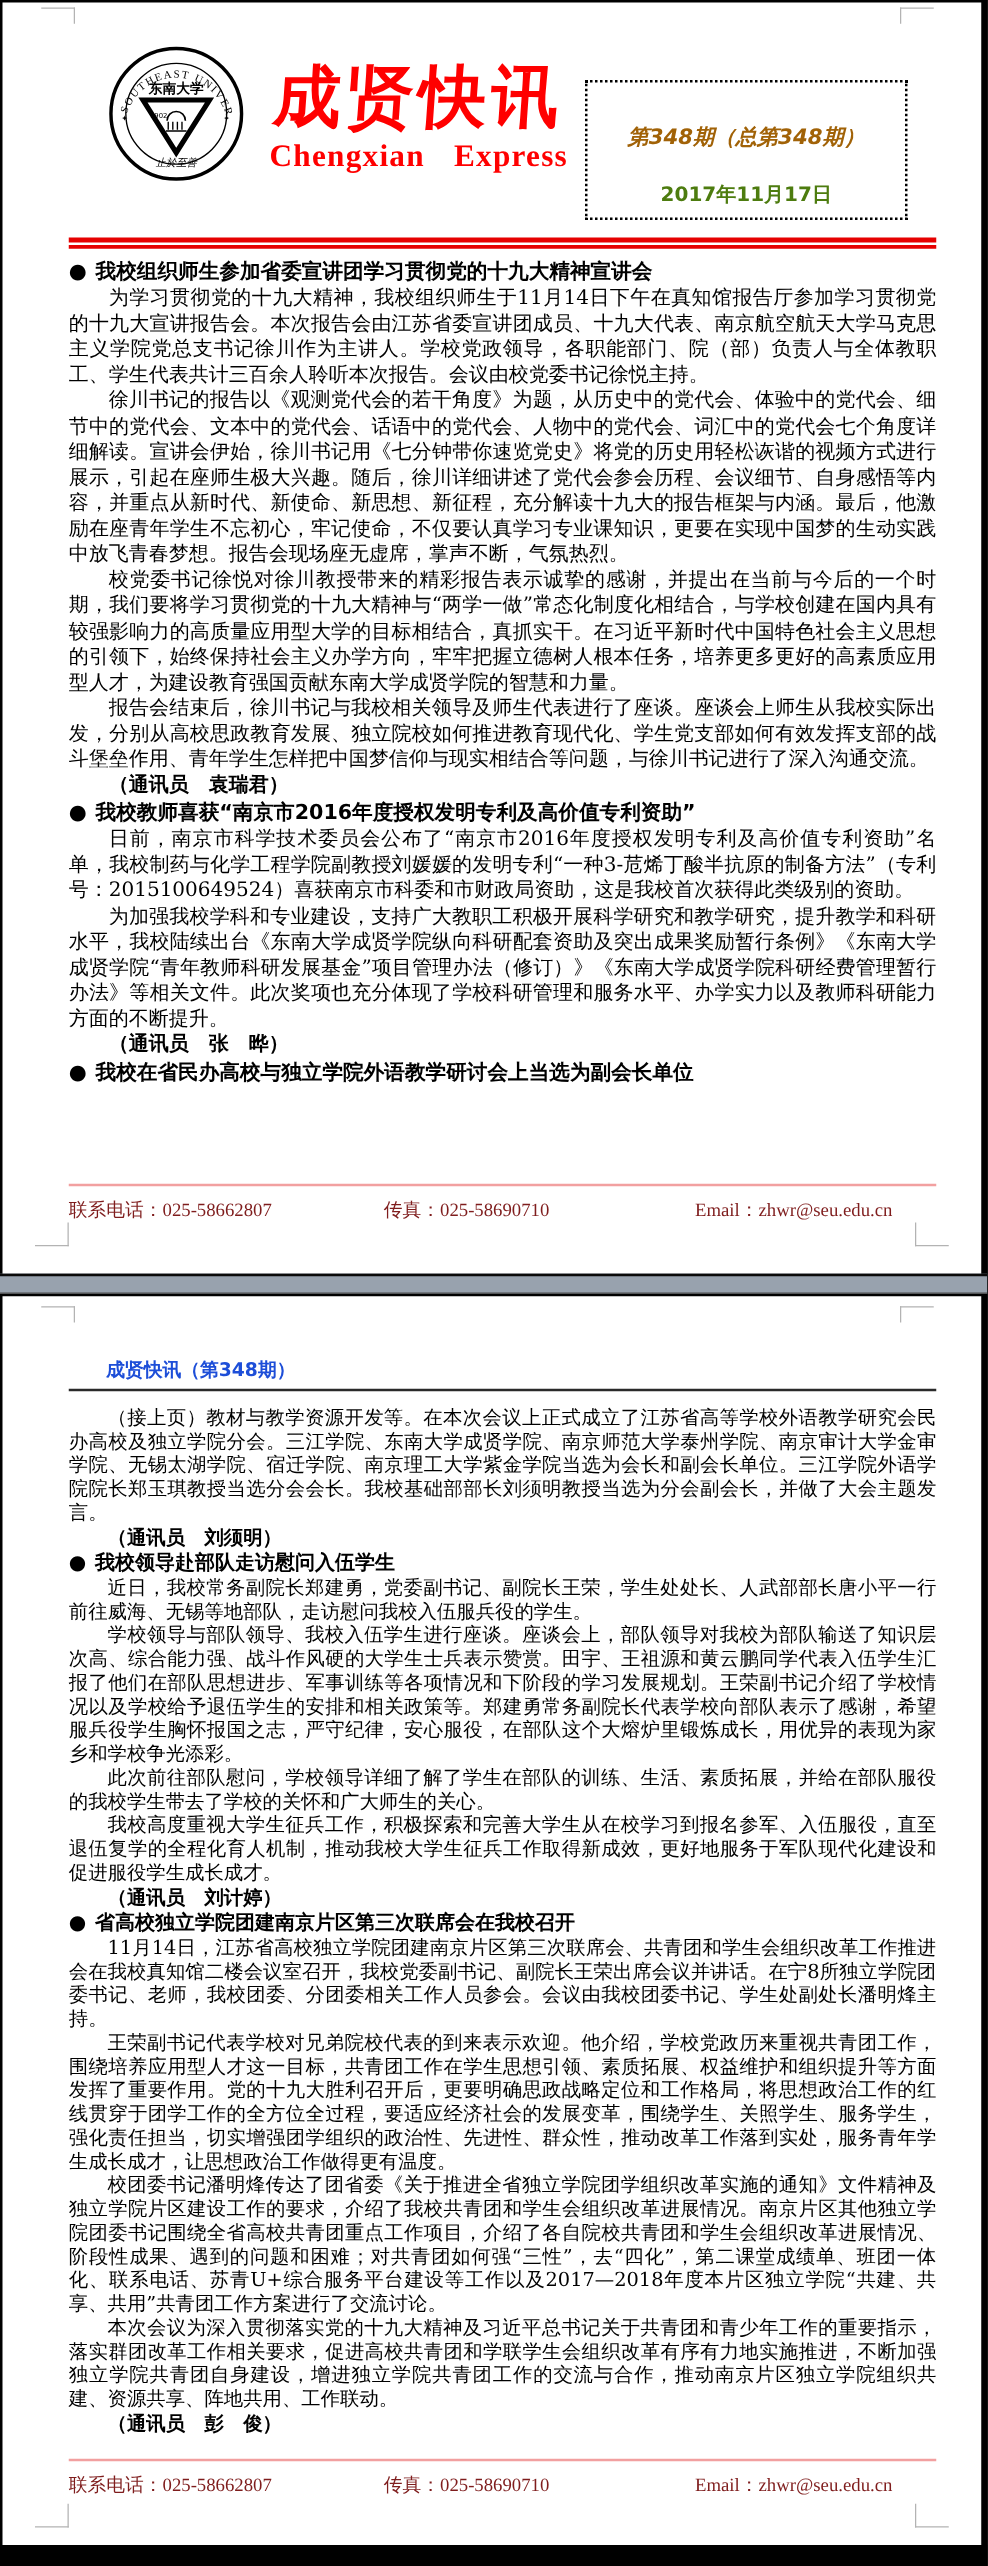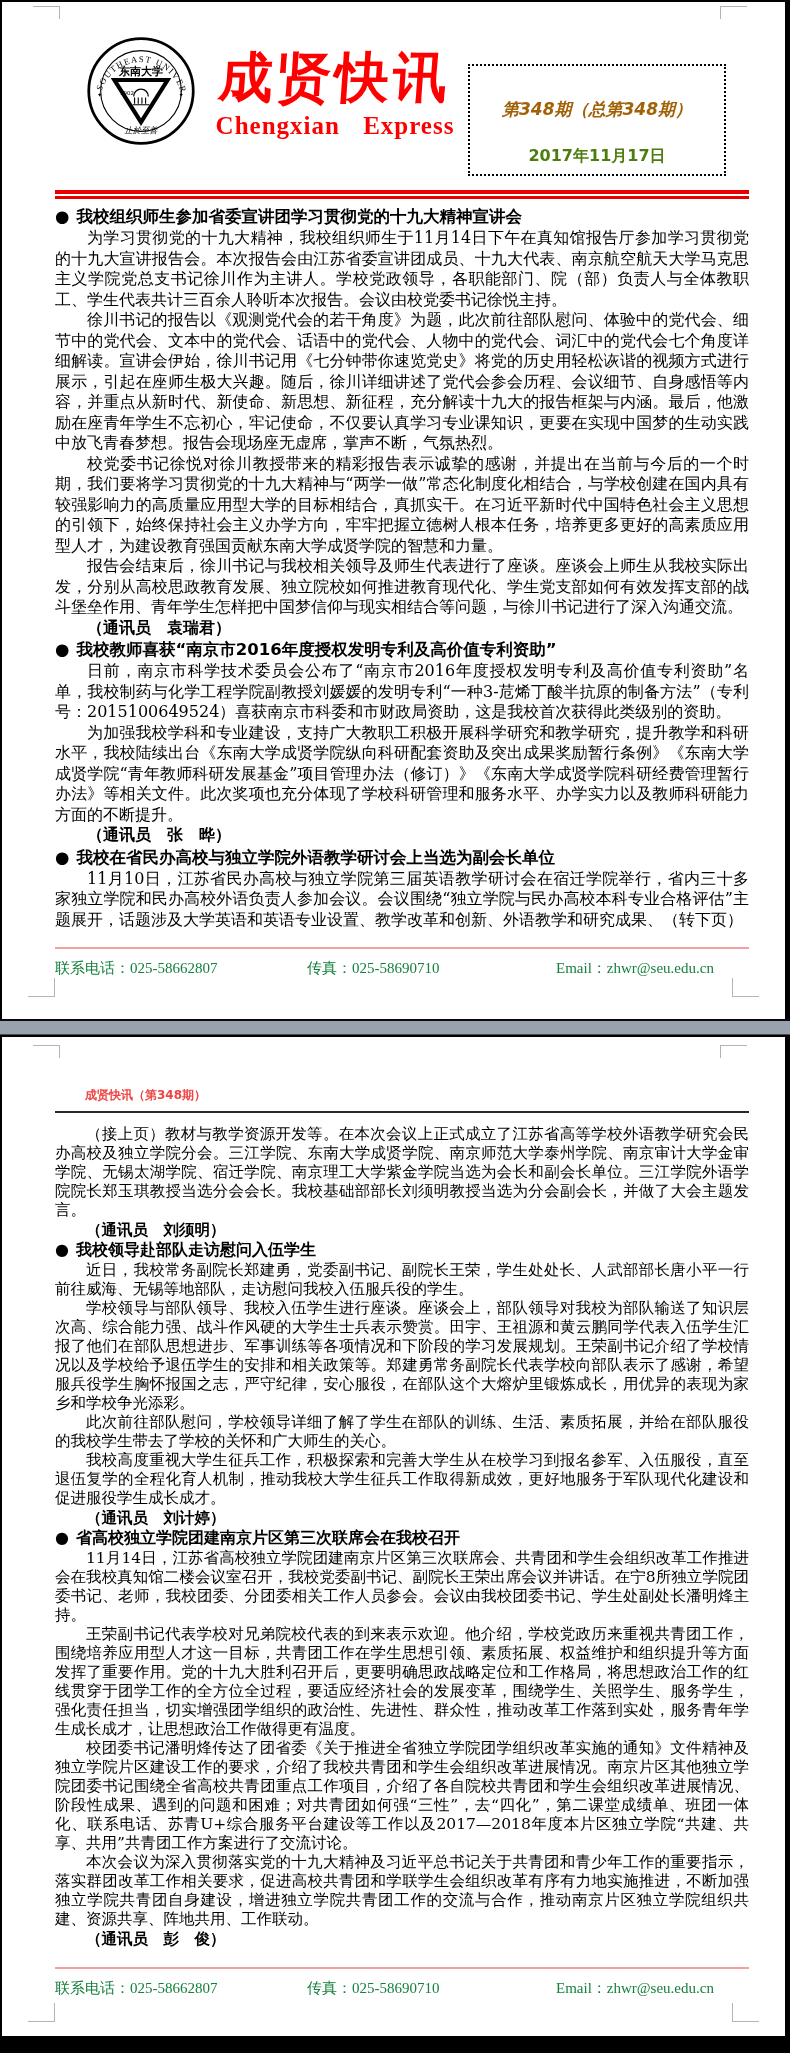--- a/index.html
+++ b/index.html
@@ -46,30 +46,30 @@
   #c1 h3{margin:0;font-size:16.5px;line-height:23px;font-weight:bold;font-family:"DejaVu Sans",sans-serif;}
   #c2{top:88px;}
   #c2 p{margin:0;font-size:15.5px;line-height:19px;text-align:justify;text-indent:2em;
         font-family:"DejaVu Serif",serif;}
   #c2 h3{margin:0;font-size:16px;line-height:22px;font-weight:bold;font-family:"DejaVu Sans",sans-serif;}
   .bullet{margin-right:7px;}
   p.sig{text-align:right;text-indent:0;font-weight:600;padding-right:2px;}
   p.noindent{text-indent:0;}
 
   
-  .p2header{position:absolute;left:83px;top:50px;font-size:12px;font-weight:bold;color:#ef4444;
+  .p2header{position:absolute;left:83px;top:50px;font-size:15px;font-weight:bold;color:#1d4ed8;
             font-family:"DejaVu Sans",sans-serif;}
   .p2rule{position:absolute;left:53px;top:74px;width:694px;border-top:2px solid #2a2a2a;}
 
   
   .pfooter{position:absolute;left:53px;width:694px;}
   #f1{top:945px;}
   #f2{top:930px;}
   .pink-line{border-top:2px solid #f2a0a0;margin-bottom:10px;}
-  .footer-row{display:flex;color:#15803d;font-size:15px;font-family:"Liberation Serif",serif;}
+  .footer-row{display:flex;color:#7f1d1d;font-size:15px;font-family:"Liberation Serif",serif;}
   .footer-row span:nth-child(1){width:252px;}
   .footer-row span:nth-child(2){width:214px;}
   .footer-row span:nth-child(3){flex:1;margin-left:35px;}
 </style>
 </head>
 <body>
 
 <div id="canvas">
 
   <div class="page" id="page1">
@@ -104,32 +104,31 @@
     </div>
 
     <div class="red-rule">
       <div class="bar1"></div>
         <div class="bar2"></div>
     </div>
 
     <div class="content" id="c1">
       <h3><span class="bullet">●</span><span>我校组织师生参加省委宣讲团学习贯彻党的十九大精神宣讲会</span></h3>
       <p>为学习贯彻党的十九大精神，我校组织师生于11月14日下午在真知馆报告厅参加学习贯彻党的十九大宣讲报告会。本次报告会由江苏省委宣讲团成员、十九大代表、南京航空航天大学马克思主义学院党总支书记徐川作为主讲人。学校党政领导，各职能部门、院（部）负责人与全体教职工、学生代表共计三百余人聆听本次报告。会议由校党委书记徐悦主持。</p>
-      <p>徐川书记的报告以《观测党代会的若干角度》为题，此次前往部队慰问、体验中的党代会、细节中的党代会、文本中的党代会、话语中的党代会、人物中的党代会、词汇中的党代会七个角度详细解读。宣讲会伊始，徐川书记用《七分钟带你速览党史》将党的历史用轻松诙谐的视频方式进行展示，引起在座师生极大兴趣。随后，徐川详细讲述了党代会参会历程、会议细节、自身感悟等内容，并重点从新时代、新使命、新思想、新征程，充分解读十九大的报告框架与内涵。最后，他激励在座青年学生不忘初心，牢记使命，不仅要认真学习专业课知识，更要在实现中国梦的生动实践中放飞青春梦想。报告会现场座无虚席，掌声不断，气氛热烈。</p>
+      <p>徐川书记的报告以《观测党代会的若干角度》为题，从历史中的党代会、体验中的党代会、细节中的党代会、文本中的党代会、话语中的党代会、人物中的党代会、词汇中的党代会七个角度详细解读。宣讲会伊始，徐川书记用《七分钟带你速览党史》将党的历史用轻松诙谐的视频方式进行展示，引起在座师生极大兴趣。随后，徐川详细讲述了党代会参会历程、会议细节、自身感悟等内容，并重点从新时代、新使命、新思想、新征程，充分解读十九大的报告框架与内涵。最后，他激励在座青年学生不忘初心，牢记使命，不仅要认真学习专业课知识，更要在实现中国梦的生动实践中放飞青春梦想。报告会现场座无虚席，掌声不断，气氛热烈。</p>
       <p>校党委书记徐悦对徐川教授带来的精彩报告表示诚挚的感谢，并提出在当前与今后的一个时期，我们要将学习贯彻党的十九大精神与“两学一做”常态化制度化相结合，与学校创建在国内具有较强影响力的高质量应用型大学的目标相结合，真抓实干。在习近平新时代中国特色社会主义思想的引领下，始终保持社会主义办学方向，牢牢把握立德树人根本任务，培养更多更好的高素质应用型人才，为建设教育强国贡献东南大学成贤学院的智慧和力量。</p>
       <p>报告会结束后，徐川书记与我校相关领导及师生代表进行了座谈。座谈会上师生从我校实际出发，分别从高校思政教育发展、独立院校如何推进教育现代化、学生党支部如何有效发挥支部的战斗堡垒作用、青年学生怎样把中国梦信仰与现实相结合等问题，与徐川书记进行了深入沟通交流。</p>
       <p class="sig">（通讯员　袁瑞君）</p>
 
       <h3><span class="bullet">●</span><span>我校教师喜获“南京市2016年度授权发明专利及高价值专利资助”</span></h3>
       <p>日前，南京市科学技术委员会公布了“南京市2016年度授权发明专利及高价值专利资助”名单，我校制药与化学工程学院副教授刘媛媛的发明专利“一种3-苊烯丁酸半抗原的制备方法”（专利号：2015100649524）喜获南京市科委和市财政局资助，这是我校首次获得此类级别的资助。</p>
       <p>为加强我校学科和专业建设，支持广大教职工积极开展科学研究和教学研究，提升教学和科研水平，我校陆续出台《东南大学成贤学院纵向科研配套资助及突出成果奖励暂行条例》《东南大学成贤学院“青年教师科研发展基金”项目管理办法（修订）》《东南大学成贤学院科研经费管理暂行办法》等相关文件。此次奖项也充分体现了学校科研管理和服务水平、办学实力以及教师科研能力方面的不断提升。</p>
       <p class="sig">（通讯员　张　晔）</p>
 
       <h3><span class="bullet">●</span><span>我校在省民办高校与独立学院外语教学研讨会上当选为副会长单位</span></h3>
-      <p>11月10日，江苏省民办高校与独立学院第三届英语教学研讨会在宿迁学院举行，省内三十多家独立学院和民办高校外语负责人参加会议。会议围绕“独立学院与民办高校本科专业合格评估”主题展开，话题涉及大学英语和英语专业设置、教学改革和创新、外语教学和研究成果、（转下页）</p>
     </div>
 
     <div class="pfooter" id="f1">
       <div class="pink-line"></div>
       <div class="footer-row">
         <span>联系电话：025-58662807</span>
         <span>传真：025-58690710</span>
         <span>Email：zhwr@seu.edu.cn</span>
       </div>
     </div>

